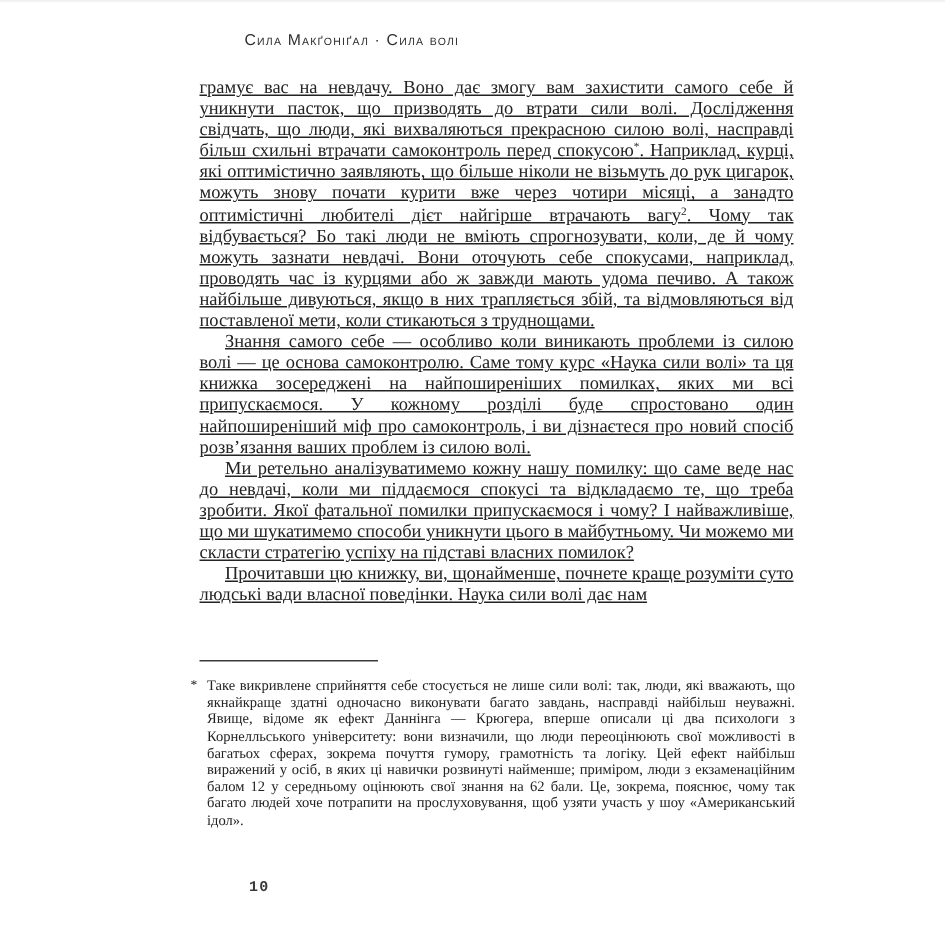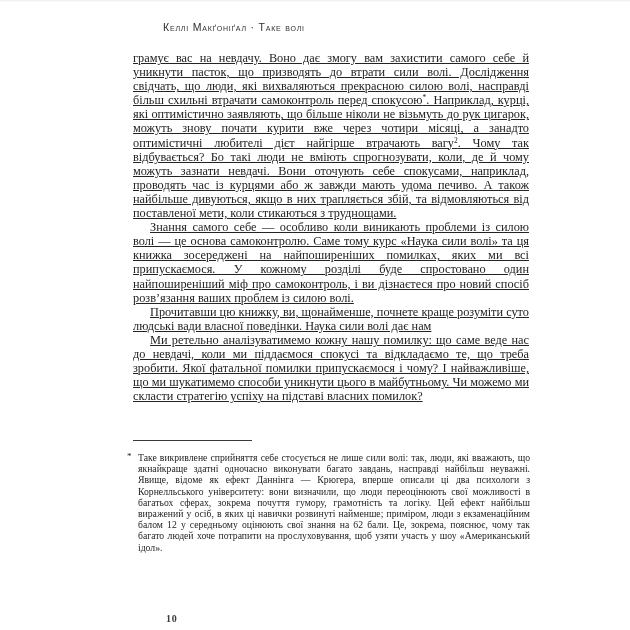--- a/index.html
+++ b/index.html
@@ -81,42 +81,42 @@
   }
   .fn-marker {
     position: absolute;
     left: -11px;
     top: -1px;
     font-size: 9px;
   }
   .page-number {
     position: absolute;
     left: 166px;
-    top: 613px;
-    font-family: Liberation Serif, serif;
+    top: 587px;
+    font-family: Liberation Mono, monospace;
     font-size: 10px;
     font-weight: 700;
     letter-spacing: 0.8px;
     color: #3a3a3a;
   }
 </style>
 </head>
 <body>
 
 <div class="page">
 
   <div class="page-edge"></div>
 
-  <div class="running-header">Келлі Макґоніґал · Таке волі</div>
+  <div class="running-header">Сила Макґоніґал · Сила волі</div>
 
   <div class="text-block">
     <p class="para"><span>грамує вас на невдачу. Воно дає змогу вам захистити самого себе й уникнути пасток, що призводять до втрати сили волі. Дослідження свідчать, що люди, які вихваляються прекрасною силою волі, насправді більш схильні втрачати самоконтроль перед спокусою</span><sup class="fn-ref">*</sup><span>. Наприклад, курці, які оптимістично заявляють, що більше ніколи не візьмуть до рук цигарок, можуть знову почати курити вже через чотири місяці, а занадто оптимістичні любителі дієт найгірше втрачають вагу</span><sup class="fn-ref">2</sup><span>. Чому так відбувається? Бо такі люди не вміють спрогнозувати, коли, де й чому можуть зазнати невдачі. Вони оточують себе спокусами, наприклад, проводять час із курцями або ж завжди мають удома печиво. А також найбільше дивуються, якщо в них трапляється збій, та відмовляються від поставленої мети, коли стикаються з труднощами.</span></p>
     <p class="para indent">Знання самого себе — особливо коли виникають проблеми із силою волі — це основа самоконтролю. Саме тому курс «Наука сили волі» та ця книжка зосереджені на найпоширеніших помилках, яких ми всі припускаємося. У кожному розділі буде спростовано один найпоширеніший міф про самоконтроль, і ви дізнаєтеся про новий спосіб розв’язання ваших проблем із силою волі.</p>
+    <p class="para indent">Ми ретельно аналізуватимемо кожну нашу помилку: що саме веде нас до невдачі, коли ми піддаємося спокусі та відкладаємо те, що треба зробити. Якої фатальної помилки припускаємося і чому? І найважливіше, що ми шукатимемо способи уникнути цього в майбутньому. Чи можемо ми скласти стратегію успіху на підставі власних помилок?</p>
     <p class="para indent">Прочитавши цю книжку, ви, щонайменше, почнете краще розуміти суто людські вади власної поведінки. Наука сили волі дає нам</p>
-    <p class="para indent">Ми ретельно аналізуватимемо кожну нашу помилку: що саме веде нас до невдачі, коли ми піддаємося спокусі та відкладаємо те, що треба зробити. Якої фатальної помилки припускаємося і чому? І найважливіше, що ми шукатимемо способи уникнути цього в майбутньому. Чи можемо ми скласти стратегію успіху на підставі власних помилок?</p>
   </div>
 
   <div class="footnote-rule"></div>
 
   <div class="footnote">
     <span class="fn-marker">*</span><span>Таке викривлене сприйняття себе стосується не лише сили волі: так, люди, які вважають, що якнайкраще здатні одночасно виконувати багато завдань, насправді найбільш неуважні. Явище, відоме як ефект Даннінга — Крюгера, вперше описали ці два психологи з Корнелльського університету: вони визначили, що люди переоцінюють свої можливості в багатьох сферах, зокрема почуття гумору, грамотність та логіку. Цей ефект найбільш виражений у осіб, в яких ці навички розвинуті найменше; приміром, люди з екзаменаційним балом 12 у середньому оцінюють свої знання на 62 бали. Це, зокрема, пояснює, чому так багато людей хоче потрапити на прослуховування, щоб узяти участь у шоу «Американський ідол».</span>
   </div>
 
   <div class="page-number">10</div>
 

